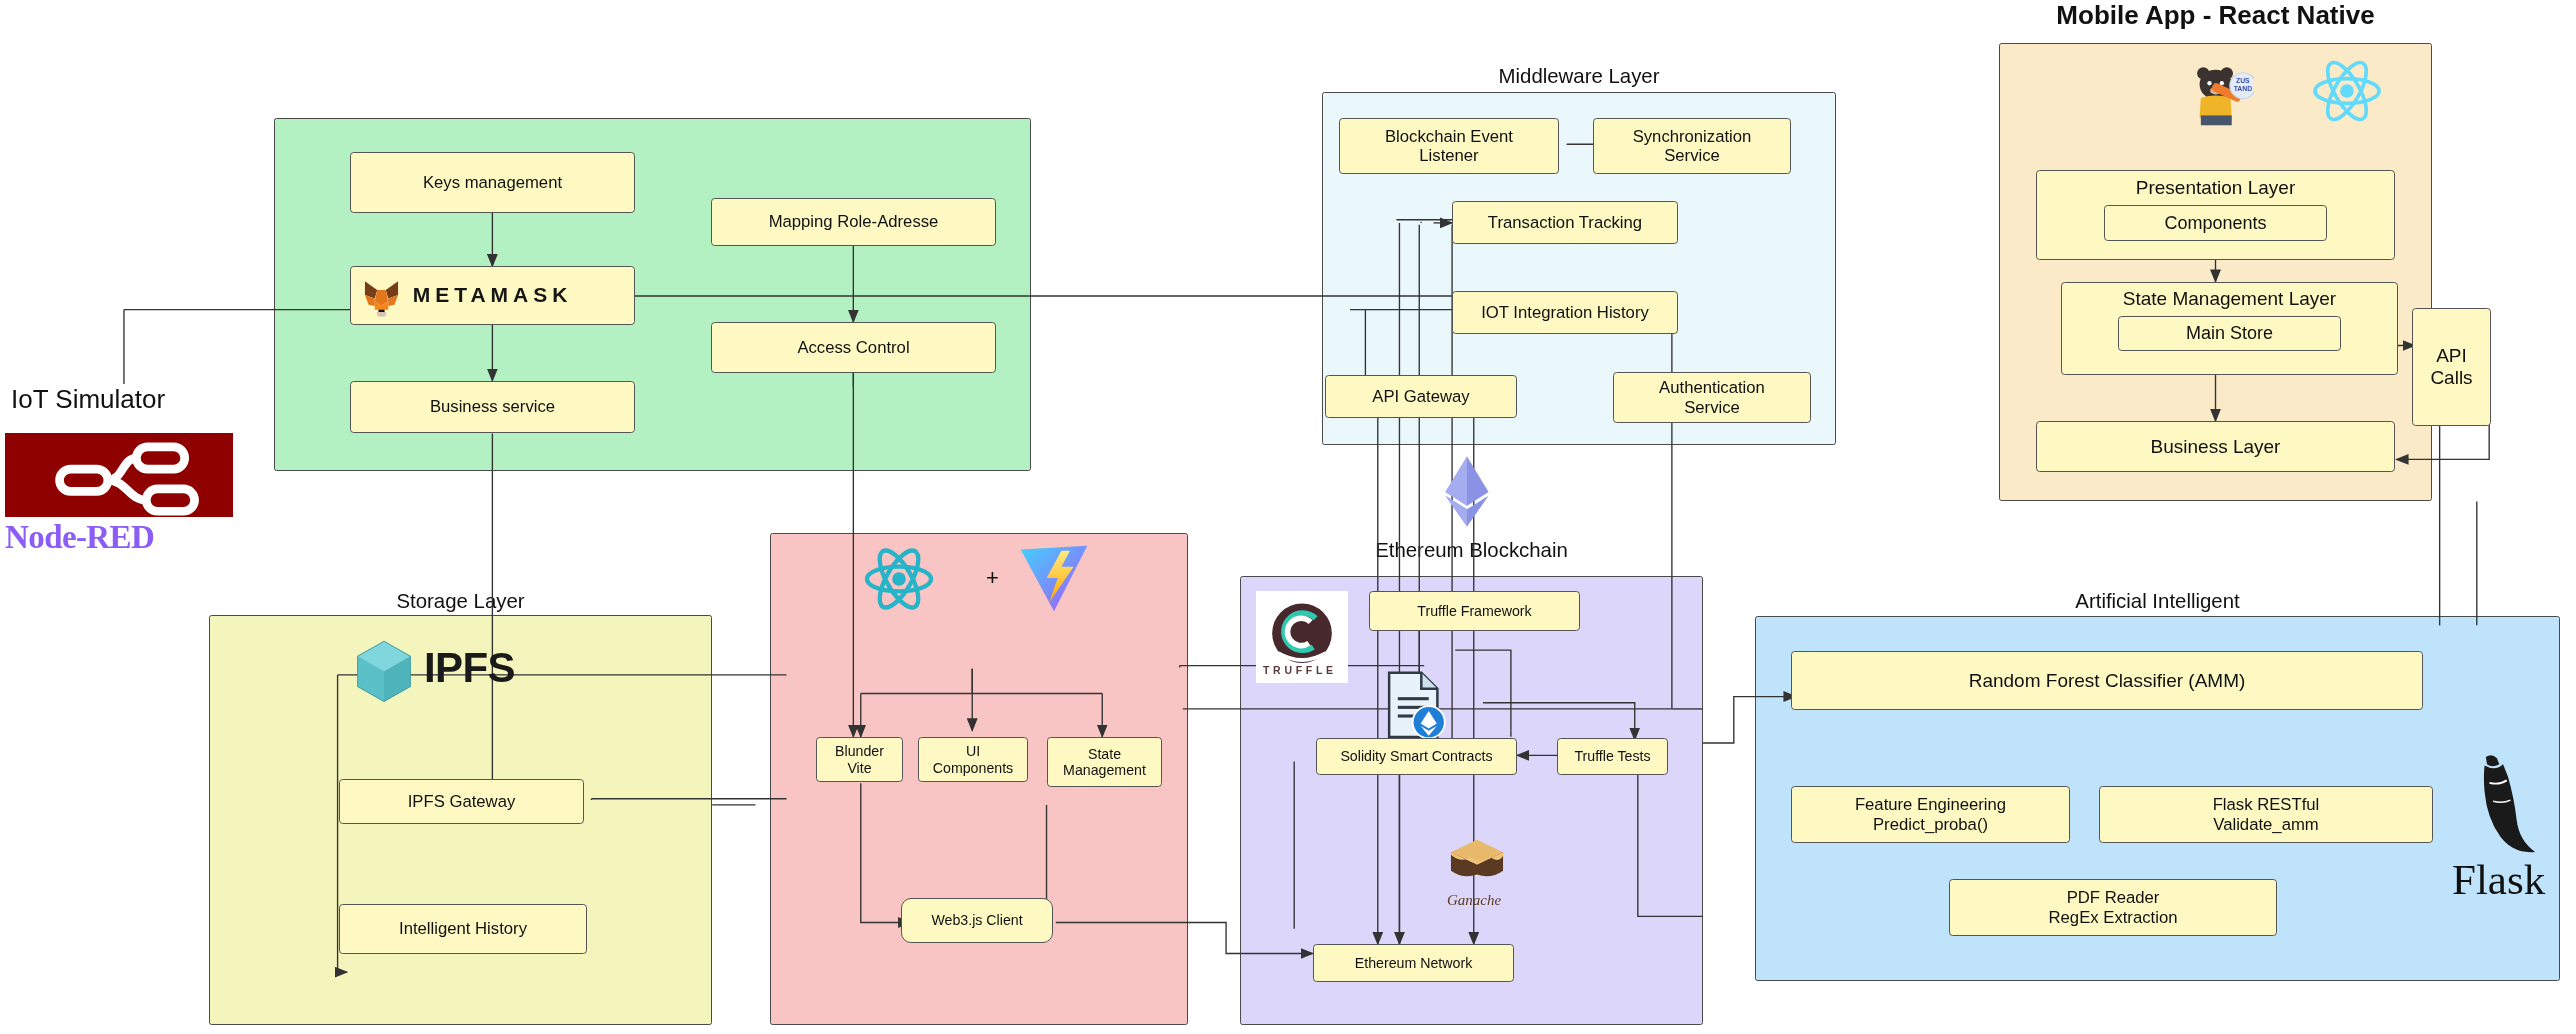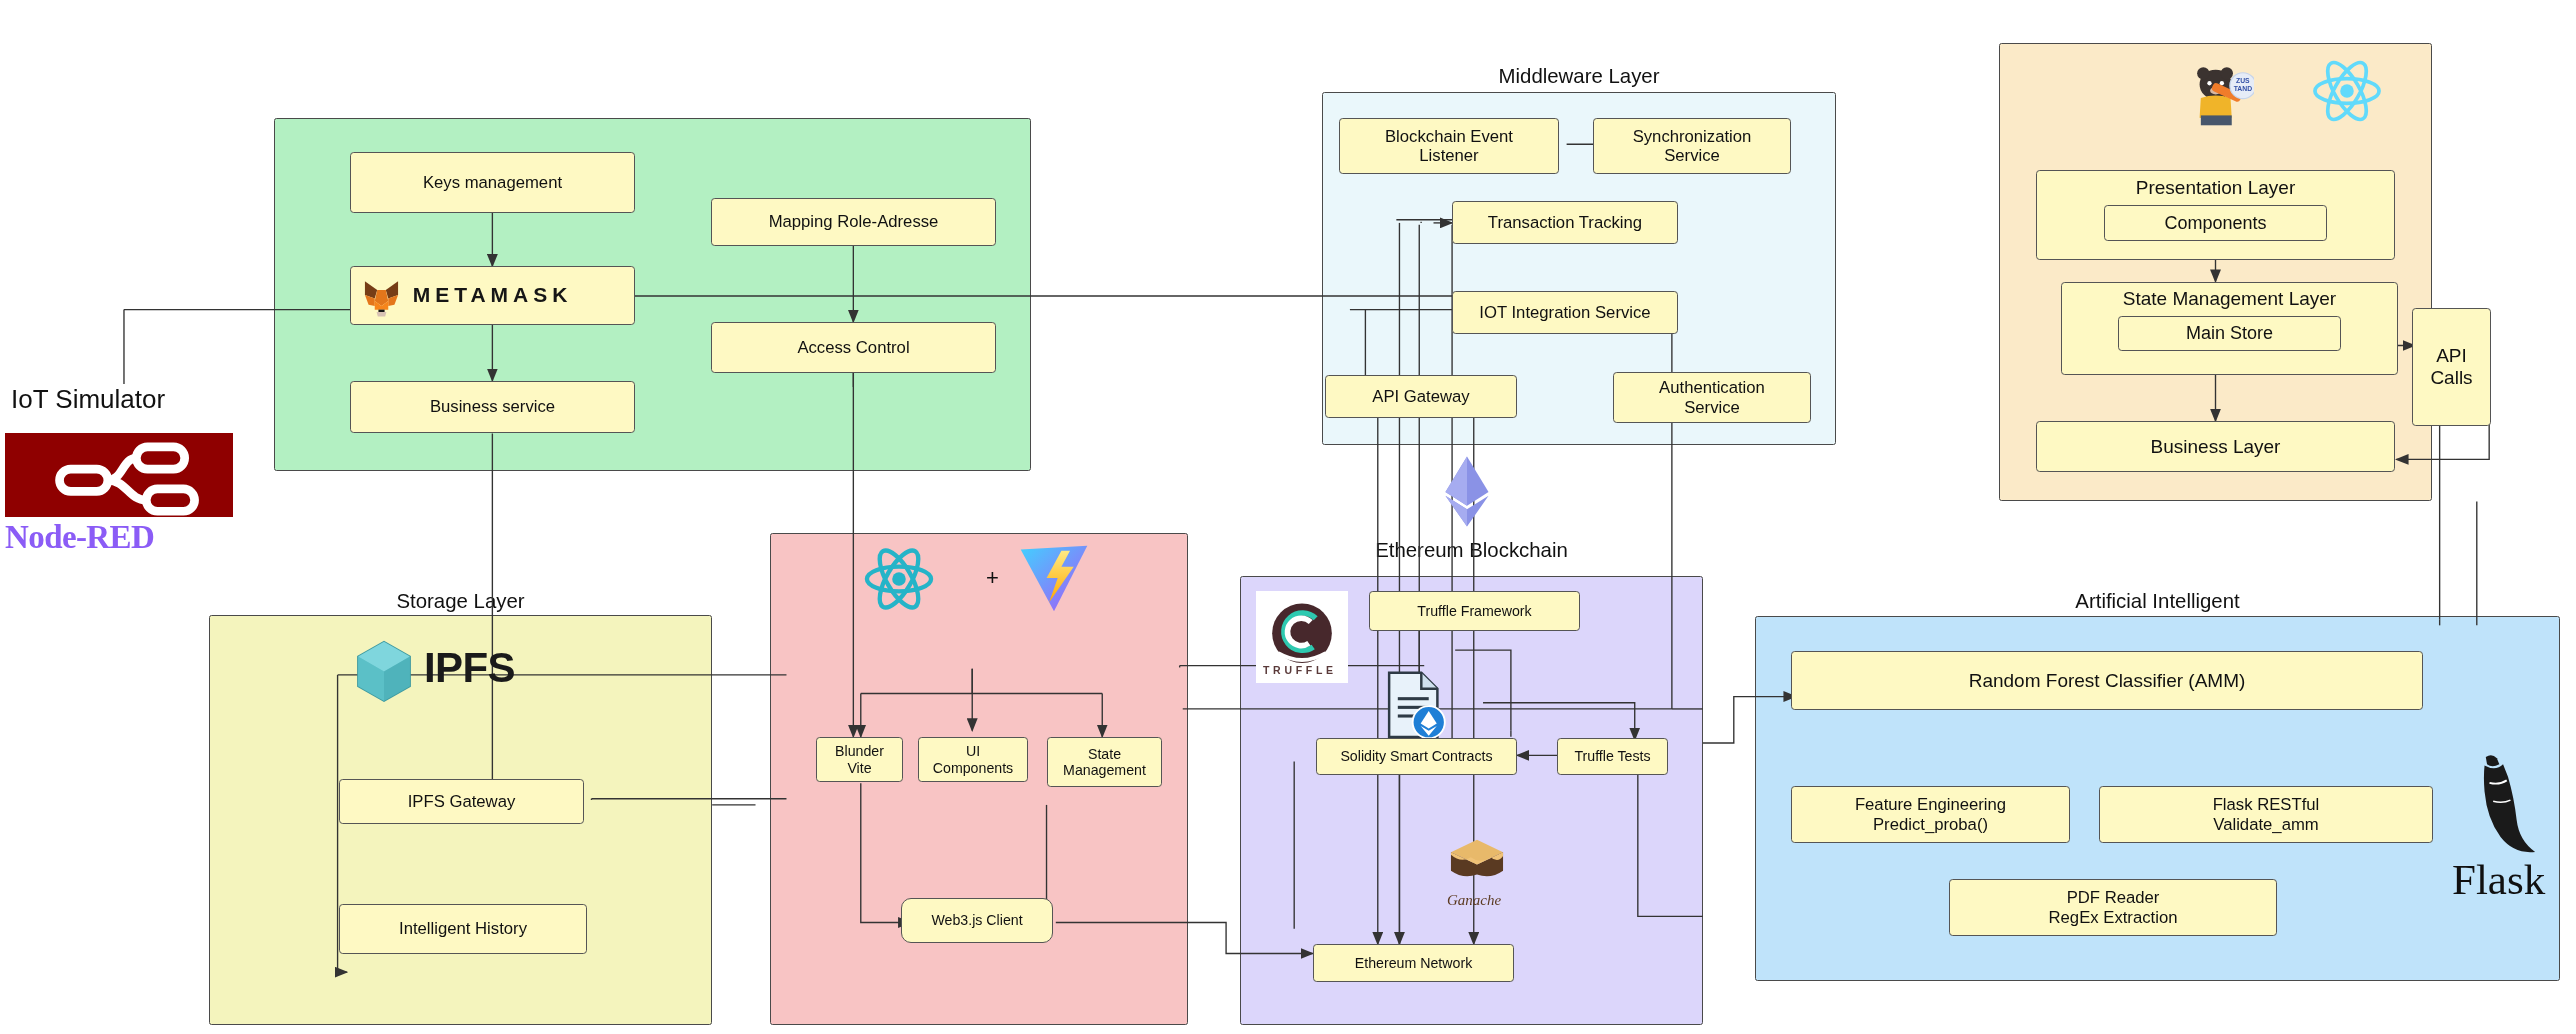--- a/index.html
+++ b/index.html
@@ -28,20 +28,21 @@
 </head>
 <body>
 
 <div id="canvas">
 
   <div class="panel" style="left:274px;top:118px;width:757px;height:353px;background:#b3f0c2;"></div>
 
   <div class="ptitle" style="left:1322px;top:65px;width:514px;">Middleware Layer</div>
   <div class="panel" style="left:1322px;top:92px;width:514px;height:353px;background:#eaf7fb;"></div>
 
+  <div class="ptitle" style="left:1999px;top:0px;width:433px;font-size:26px;font-weight:bold;">Mobile App - React Native</div>
   <div class="panel" style="left:1999px;top:43px;width:433px;height:458px;background:#fbeac8;"></div>
 
   <div class="ptitle" style="left:209px;top:590px;width:503px;">Storage Layer</div>
   <div class="panel" style="left:209px;top:615px;width:503px;height:410px;background:#f4f4bd;"></div>
 
   <div class="panel" style="left:770px;top:533px;width:418px;height:492px;background:#f8c4c4;"></div>
 
   <div class="ptitle" style="left:1240px;top:539px;width:463px;">Ethereum Blockchain</div>
   <div class="panel" style="left:1240px;top:576px;width:463px;height:449px;background:#dcd6fb;"></div>
 
@@ -178,21 +179,21 @@
 
   <div class="node" style="left:1339px;top:118px;width:220px;height:56px;flex-direction:column;">
     <span>Blockchain Event</span>
     <span>Listener</span>
   </div>
   <div class="node" style="left:1593px;top:118px;width:198px;height:56px;flex-direction:column;">
     <span>Synchronization</span>
     <span>Service</span>
   </div>
   <div class="node" style="left:1452px;top:201px;width:226px;height:43px;">Transaction Tracking</div>
-  <div class="node" style="left:1452px;top:291px;width:226px;height:43px;">IOT Integration Service</div>
+  <div class="node" style="left:1452px;top:291px;width:226px;height:43px;">IOT Integration History</div>
   <div class="node" style="left:1325px;top:375px;width:192px;height:43px;">API Gateway</div>
   <div class="node" style="left:1613px;top:372px;width:198px;height:51px;flex-direction:column;">
     <span>Authentication</span>
     <span>Service</span>
   </div>
 
   <div class="logoimg" style="left:2186px;top:61px;width:68px;height:68px;">
     <svg width="68" height="68" viewBox="0 0 110 110">
       <ellipse cx="48" cy="38" rx="26" ry="24" fill="#3b3330"></ellipse>
       <circle cx="28" cy="20" r="10" fill="#3b3330"></circle>

